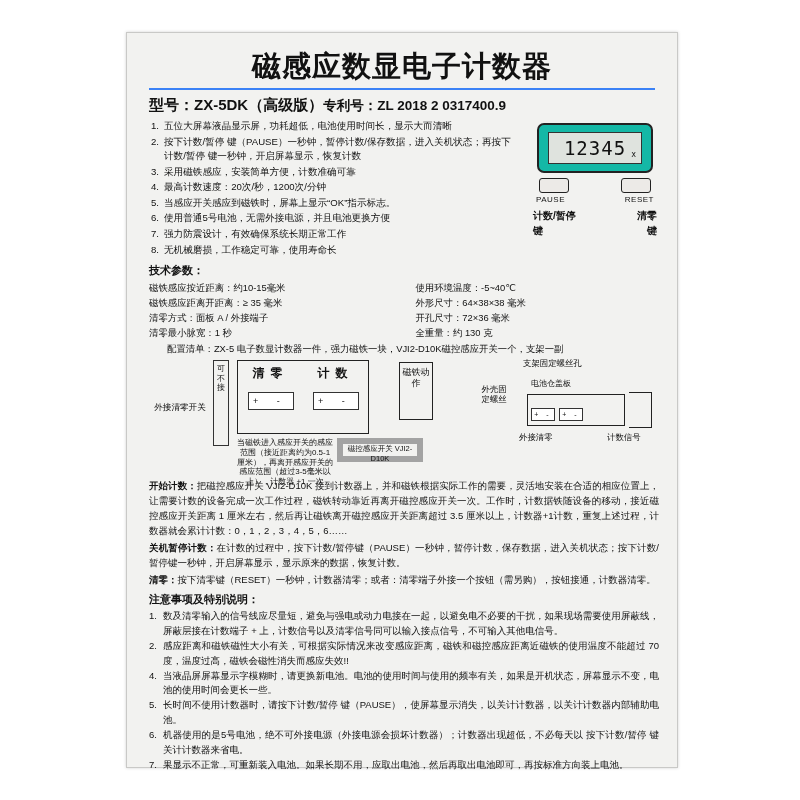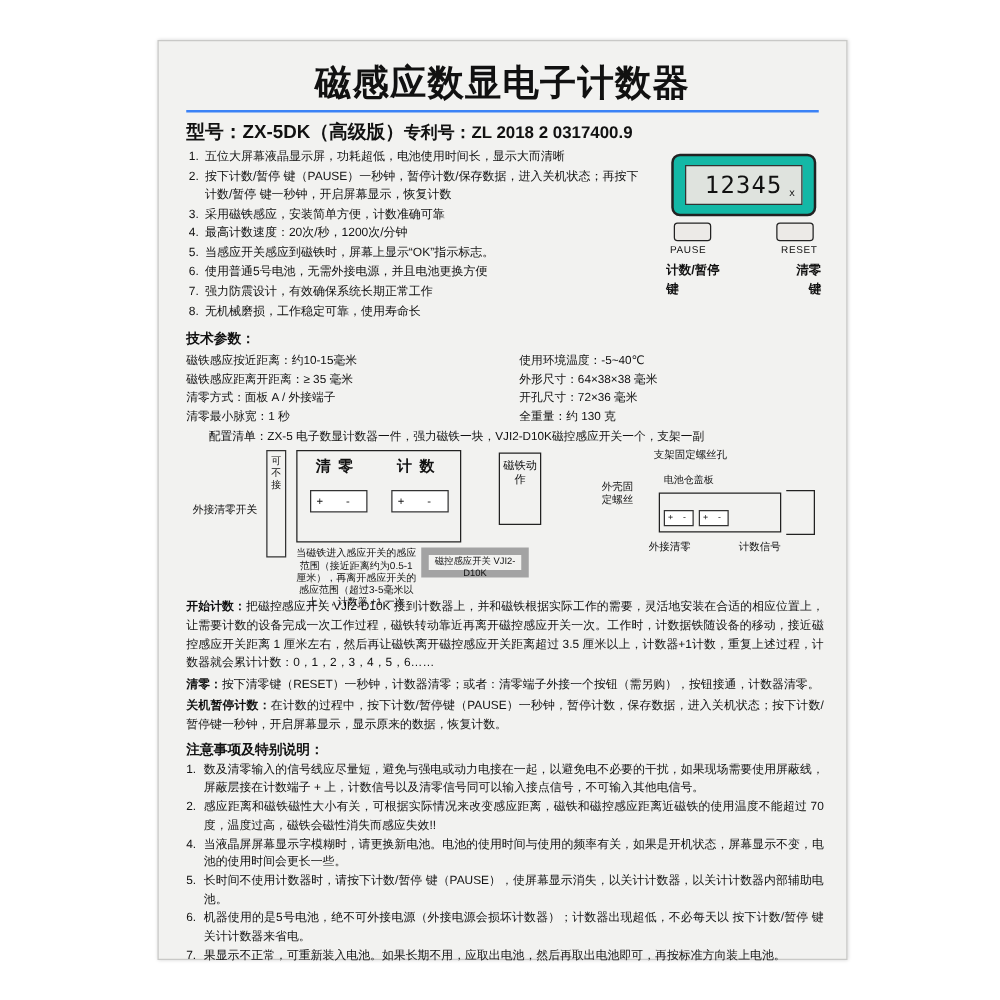--- a/index.html
+++ b/index.html
@@ -157,21 +157,21 @@
   .shellbl{position:absolute;left:0;top:26px;font-size:8.4px;line-height:1.2;text-align:center;width:30px;}
   .battbox{
     position:absolute;left:48px;top:36px;width:96px;height:30px;
     border:1.2px solid #222;font-size:8px;text-align:center;
   }
   .battlbl{position:absolute;left:52px;top:20px;font-size:8px;}
   .cells{position:absolute;left:52px;top:50px;display:flex;gap:4px;}
   .cell{width:22px;height:11px;border:1px solid #333;font-size:7px;display:flex;align-items:center;justify-content:center;letter-spacing:3px;background:#fff;}
   .brkt{position:absolute;left:150px;top:34px;width:22px;height:34px;border:1.2px solid #222;border-left:none;}
   .lbl2{position:absolute;left:40px;top:74px;font-size:8.4px;}
-  .lbl3{position:absolute;left:112px;top:74px;font-size:8.4px;}
+  .lbl3{position:absolute;left:128px;top:74px;font-size:8.4px;}
 
   .para{
     font-size:9.5px;line-height:1.58;margin:2px 2px 0 6px;text-align:justify;
   }
   .para .hd{font-weight:bold;}
   .notes{font-size:9.5px;line-height:1.56;margin:2px 2px 0 6px;}
   .notes .li{display:flex;margin-bottom:0px;}
   .notes .num{width:14px;flex:none;}
   .notes .txt{flex:1;text-align:justify;}
 </style>
@@ -305,25 +305,25 @@
       <div class="lbl3">计数信号</div>
     </div>
   </div>
 
 
   <div class="para">
     <span class="hd">开始计数：</span><span>把磁控感应开关 VJI2-D10K 接到计数器上，并和磁铁根据实际工作的需要，灵活地安装在合适的相应位置上，让需要计数的设备完成一次工作过程，磁铁转动靠近再离开磁控感应开关一次。工作时，计数据铁随设备的移动，接近磁控感应开关距离 1 厘米左右，然后再让磁铁离开磁控感应开关距离超过 3.5 厘米以上，计数器+1计数，重复上述过程，计数器就会累计计数：0，1，2，3，4，5，6……</span>
   </div>
 
   <div class="para">
+    <span class="hd">关机暂停计数：</span><span>在计数的过程中，按下计数/暂停键（PAUSE）一秒钟，暂停计数，保存数据，进入关机状态；按下计数/暂停键一秒钟，开启屏幕显示，显示原来的数据，恢复计数。</span>
+  </div>
+
+  <div class="para">
     <span class="hd">清零：</span><span>按下清零键（RESET）一秒钟，计数器清零；或者：清零端子外接一个按钮（需另购），按钮接通，计数器清零。</span>
-  </div>
-
-  <div class="para">
-    <span class="hd">关机暂停计数：</span><span>在计数的过程中，按下计数/暂停键（PAUSE）一秒钟，暂停计数，保存数据，进入关机状态；按下计数/暂停键一秒钟，开启屏幕显示，显示原来的数据，恢复计数。</span>
   </div>
 
   <div class="secthead">注意事项及特别说明：</div>
   <div class="notes">
     <div class="li">
         <div class="num">1.</div>
         <div class="txt">数及清零输入的信号线应尽量短，避免与强电或动力电接在一起，以避免电不必要的干扰，如果现场需要使用屏蔽线，屏蔽层接在计数端子 + 上，计数信号以及清零信号同可以输入接点信号，不可输入其他电信号。</div>
       </div>
     <div class="li">
         <div class="num">2.</div>

